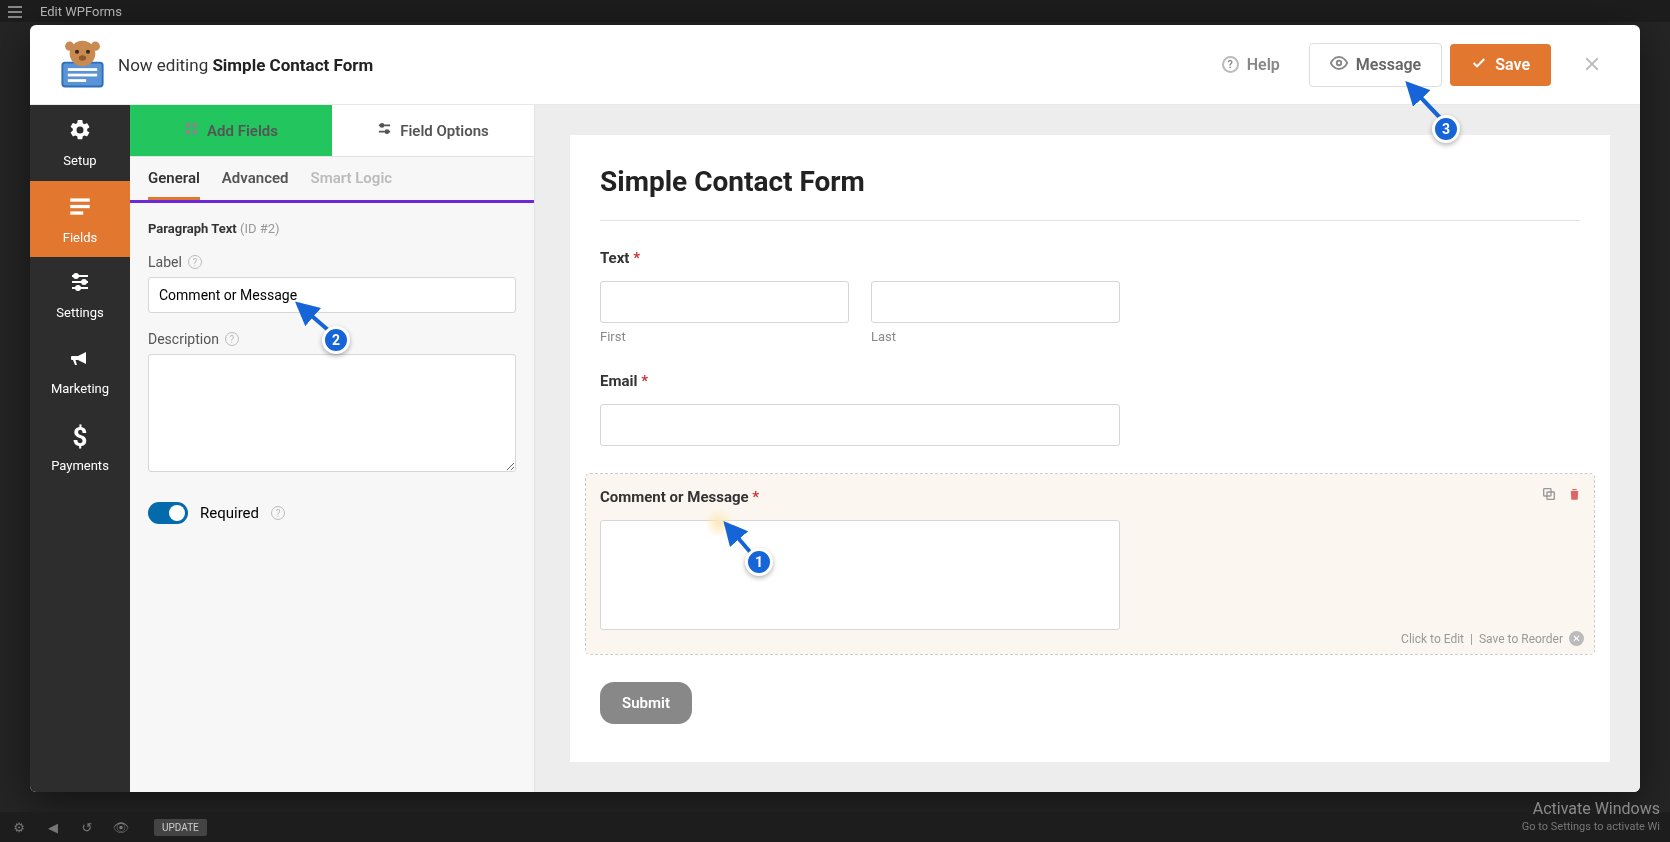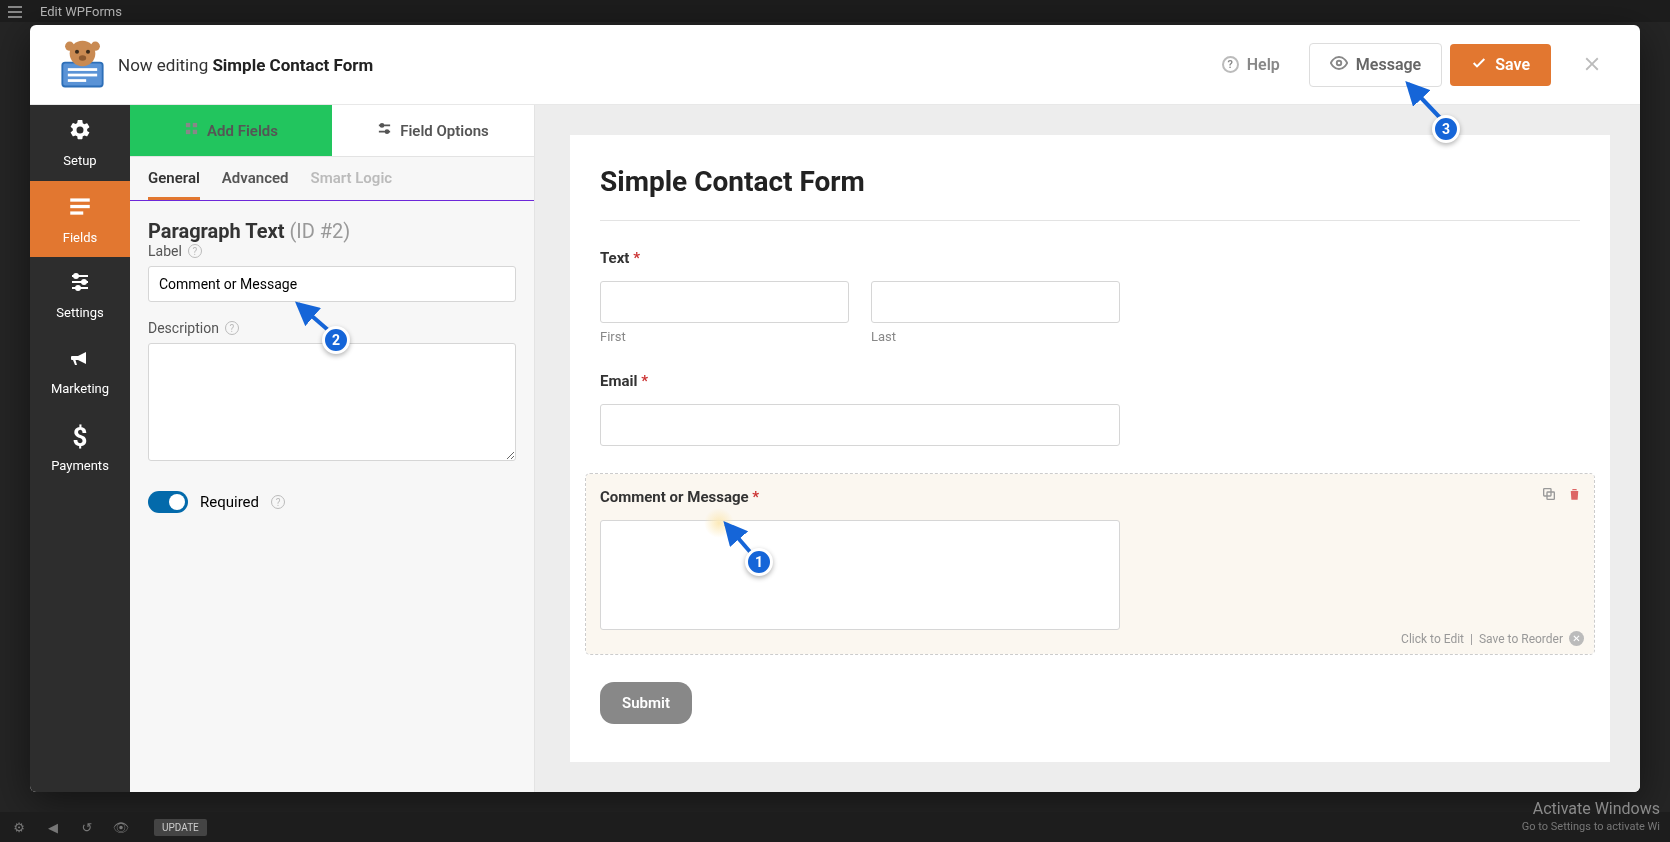--- a/index.html
+++ b/index.html
@@ -24,26 +24,26 @@
 
   .nav-rail{width:100px;background:#2d2d2d;display:flex;flex-direction:column}
   .nav-item{height:76px;display:flex;flex-direction:column;align-items:center;justify-content:center;gap:6px;color:#fff;font-size:13px;cursor:pointer}
   .nav-item.active{background:#e27730}
   .nav-icon{font-size:22px}
 
   .options-panel{width:405px;background:#f7f7f7;border-right:1px solid #e3e3e3;display:flex;flex-direction:column}
   .panel-tabs{height:52px;display:flex;border-bottom:1px solid #e3e3e3;background:#22c55e}
   .panel-tab{flex:1;display:flex;align-items:center;justify-content:center;gap:8px;font-size:15px;font-weight:600;color:#555;cursor:pointer}
   .panel-tab.active{background:#fff}
-  .sub-tabs{display:flex;gap:22px;padding:12px 18px 0 18px;font-size:15px;border-bottom:1px solid #6d28d9}
+  .sub-tabs{display:flex;gap:22px;padding:12px 18px 0 18px;font-size:15px;border-bottom:3px solid #6d28d9}
   .sub-tab{padding-bottom:10px;color:#555;cursor:pointer;border-bottom:3px solid transparent;font-weight:600}
   .sub-tab.active{color:#333;border-bottom-color:#e27730}
   .sub-tab.disabled{color:#bbb}
   .panel-content{padding:18px 18px;flex:1;overflow:auto}
-  .field-title{font-size:20px;font-weight:700;color:#333;}
+  .field-title{font-size:13px;font-weight:700;color:#333;margin-bottom:18px}
   .field-title .id{color:#999;font-weight:400}
   .opt-label{font-size:14px;color:#555;margin-bottom:7px;display:flex;align-items:center;gap:6px}
   .help-dot{width:14px;height:14px;border:1px solid #bbb;color:#bbb;border-radius:50%;font-size:10px;display:inline-flex;align-items:center;justify-content:center}
   .text-input{width:100%;border:1px solid #d6d6d6;border-radius:3px;padding:9px 10px;font-size:14px;background:#fff;margin-bottom:18px}
   textarea.text-input{height:118px;resize:vertical}
   .toggle-row{display:flex;align-items:center;gap:12px;margin-top:8px}
   .toggle{width:40px;height:22px;background:#036aab;border-radius:11px;position:relative;cursor:pointer}
   .toggle::after{content:"";position:absolute;width:16px;height:16px;background:#fff;border-radius:50%;top:3px;right:3px}
   .toggle-label{font-size:15px;color:#000000}
 

